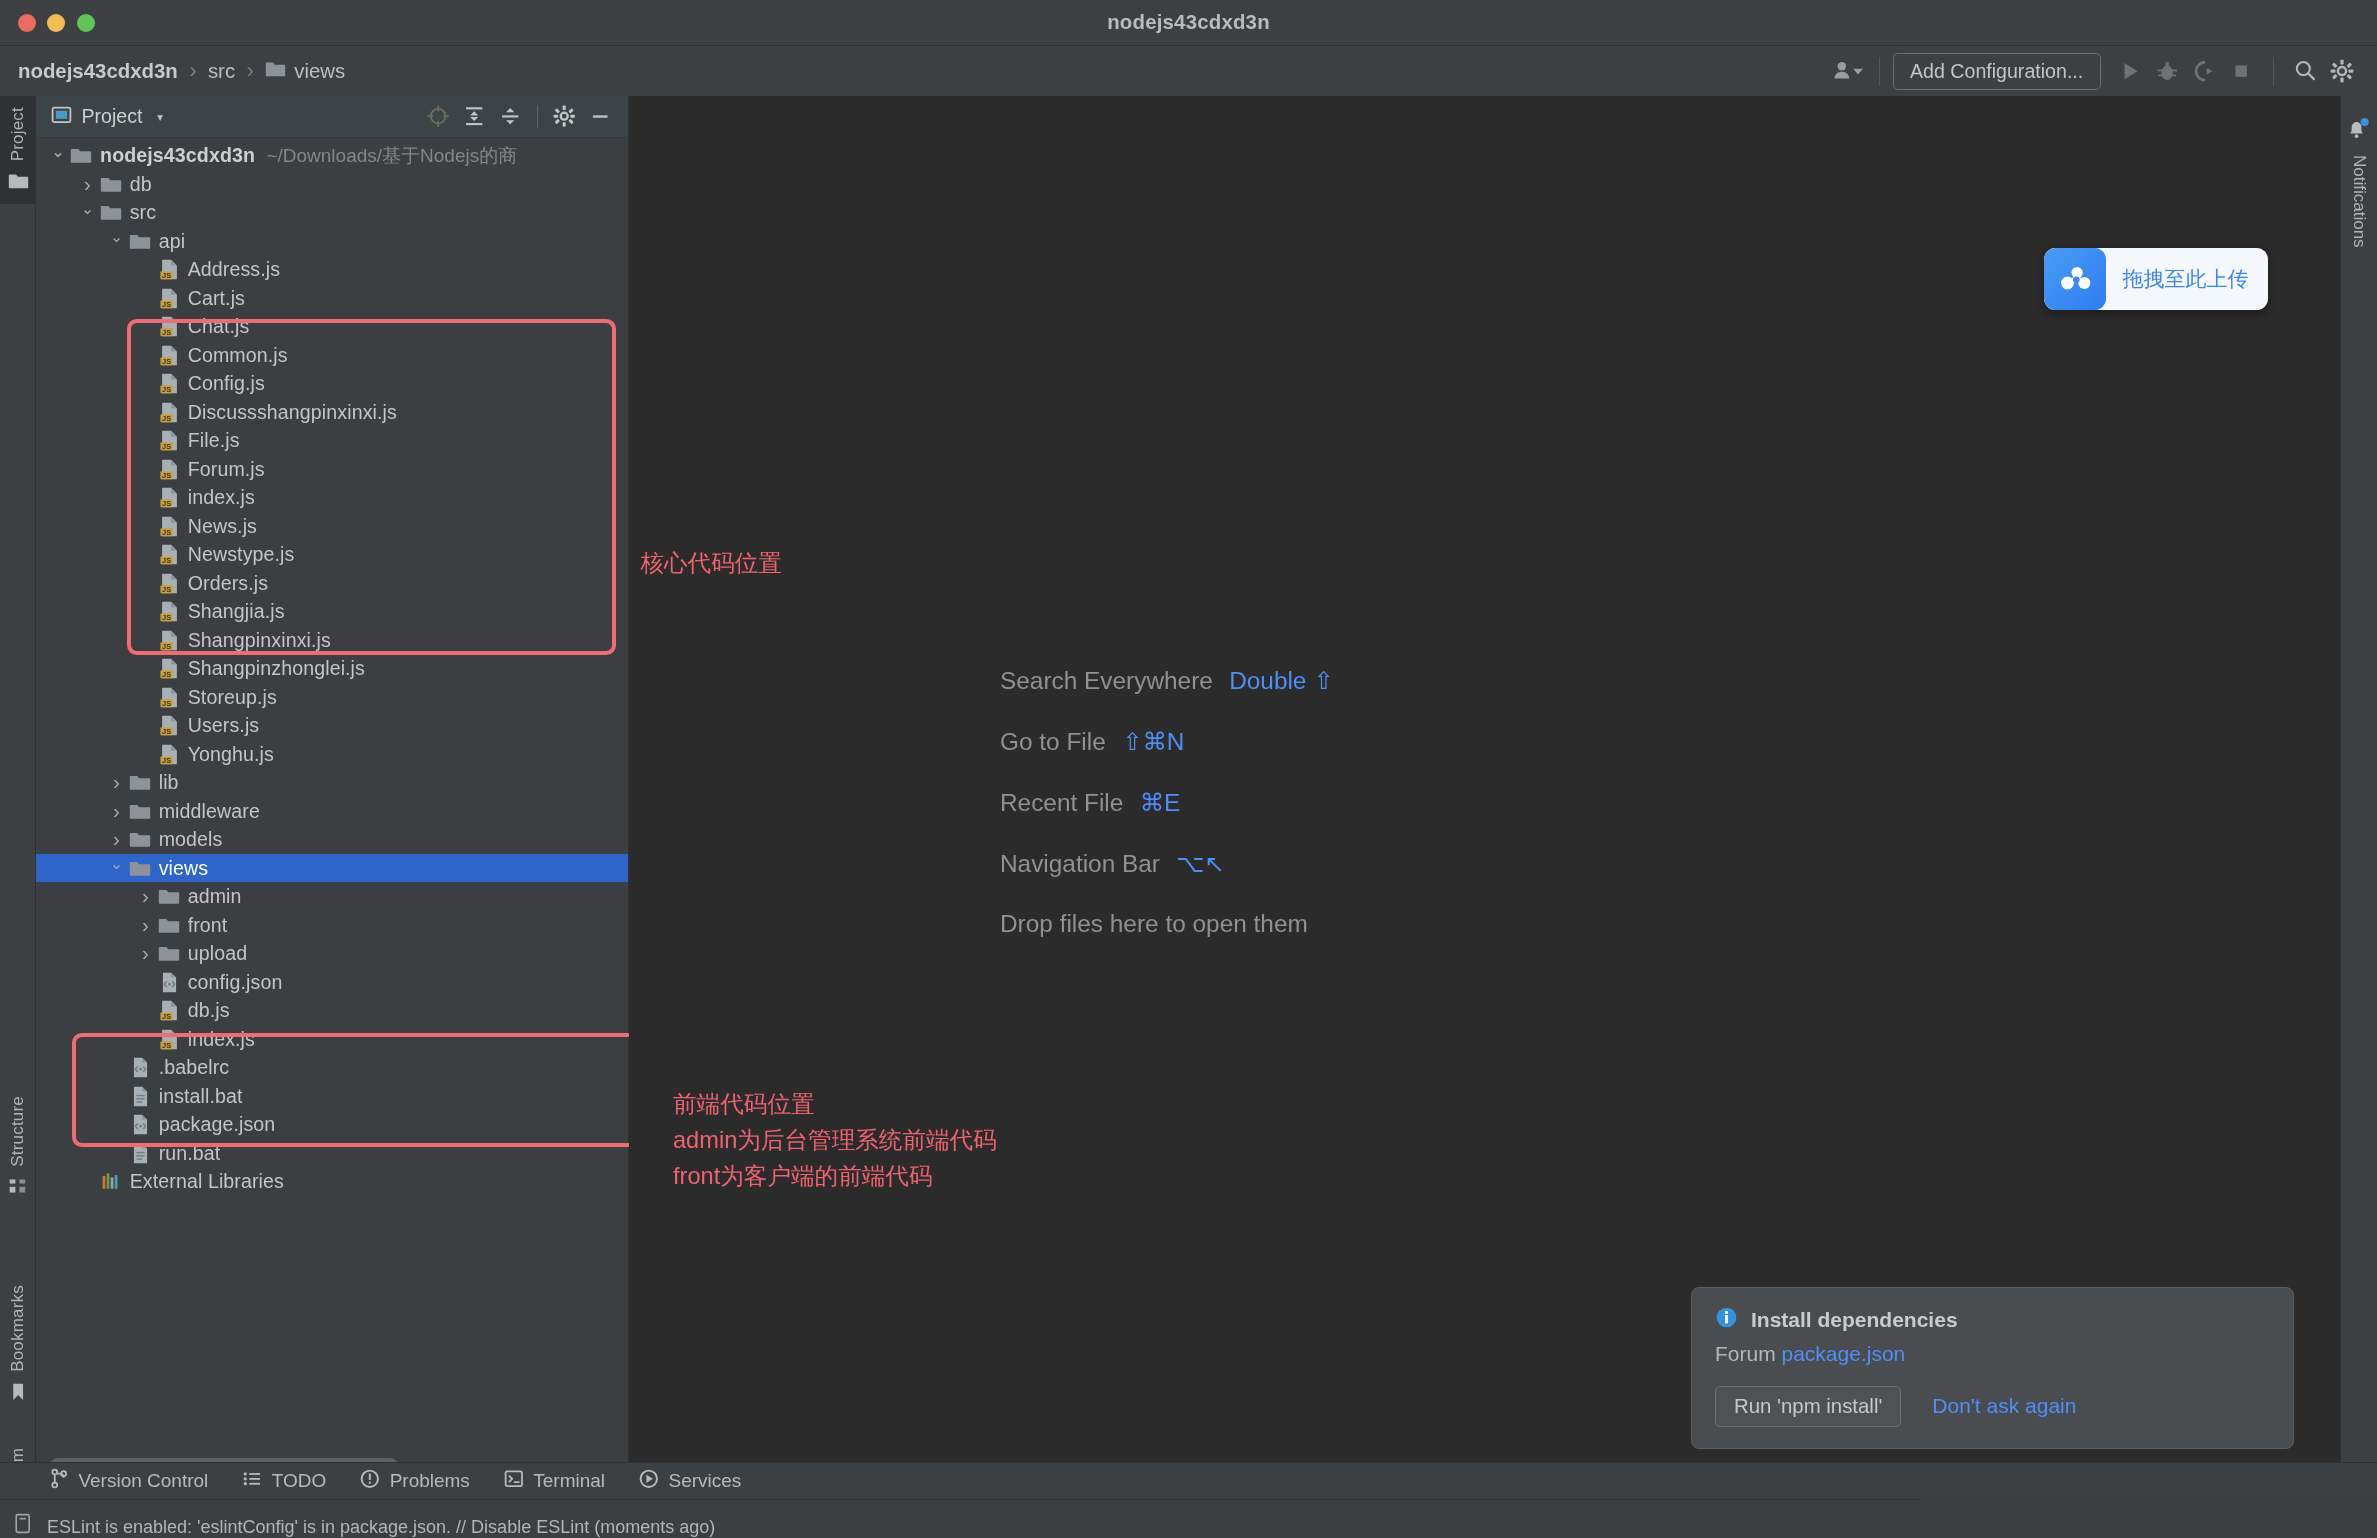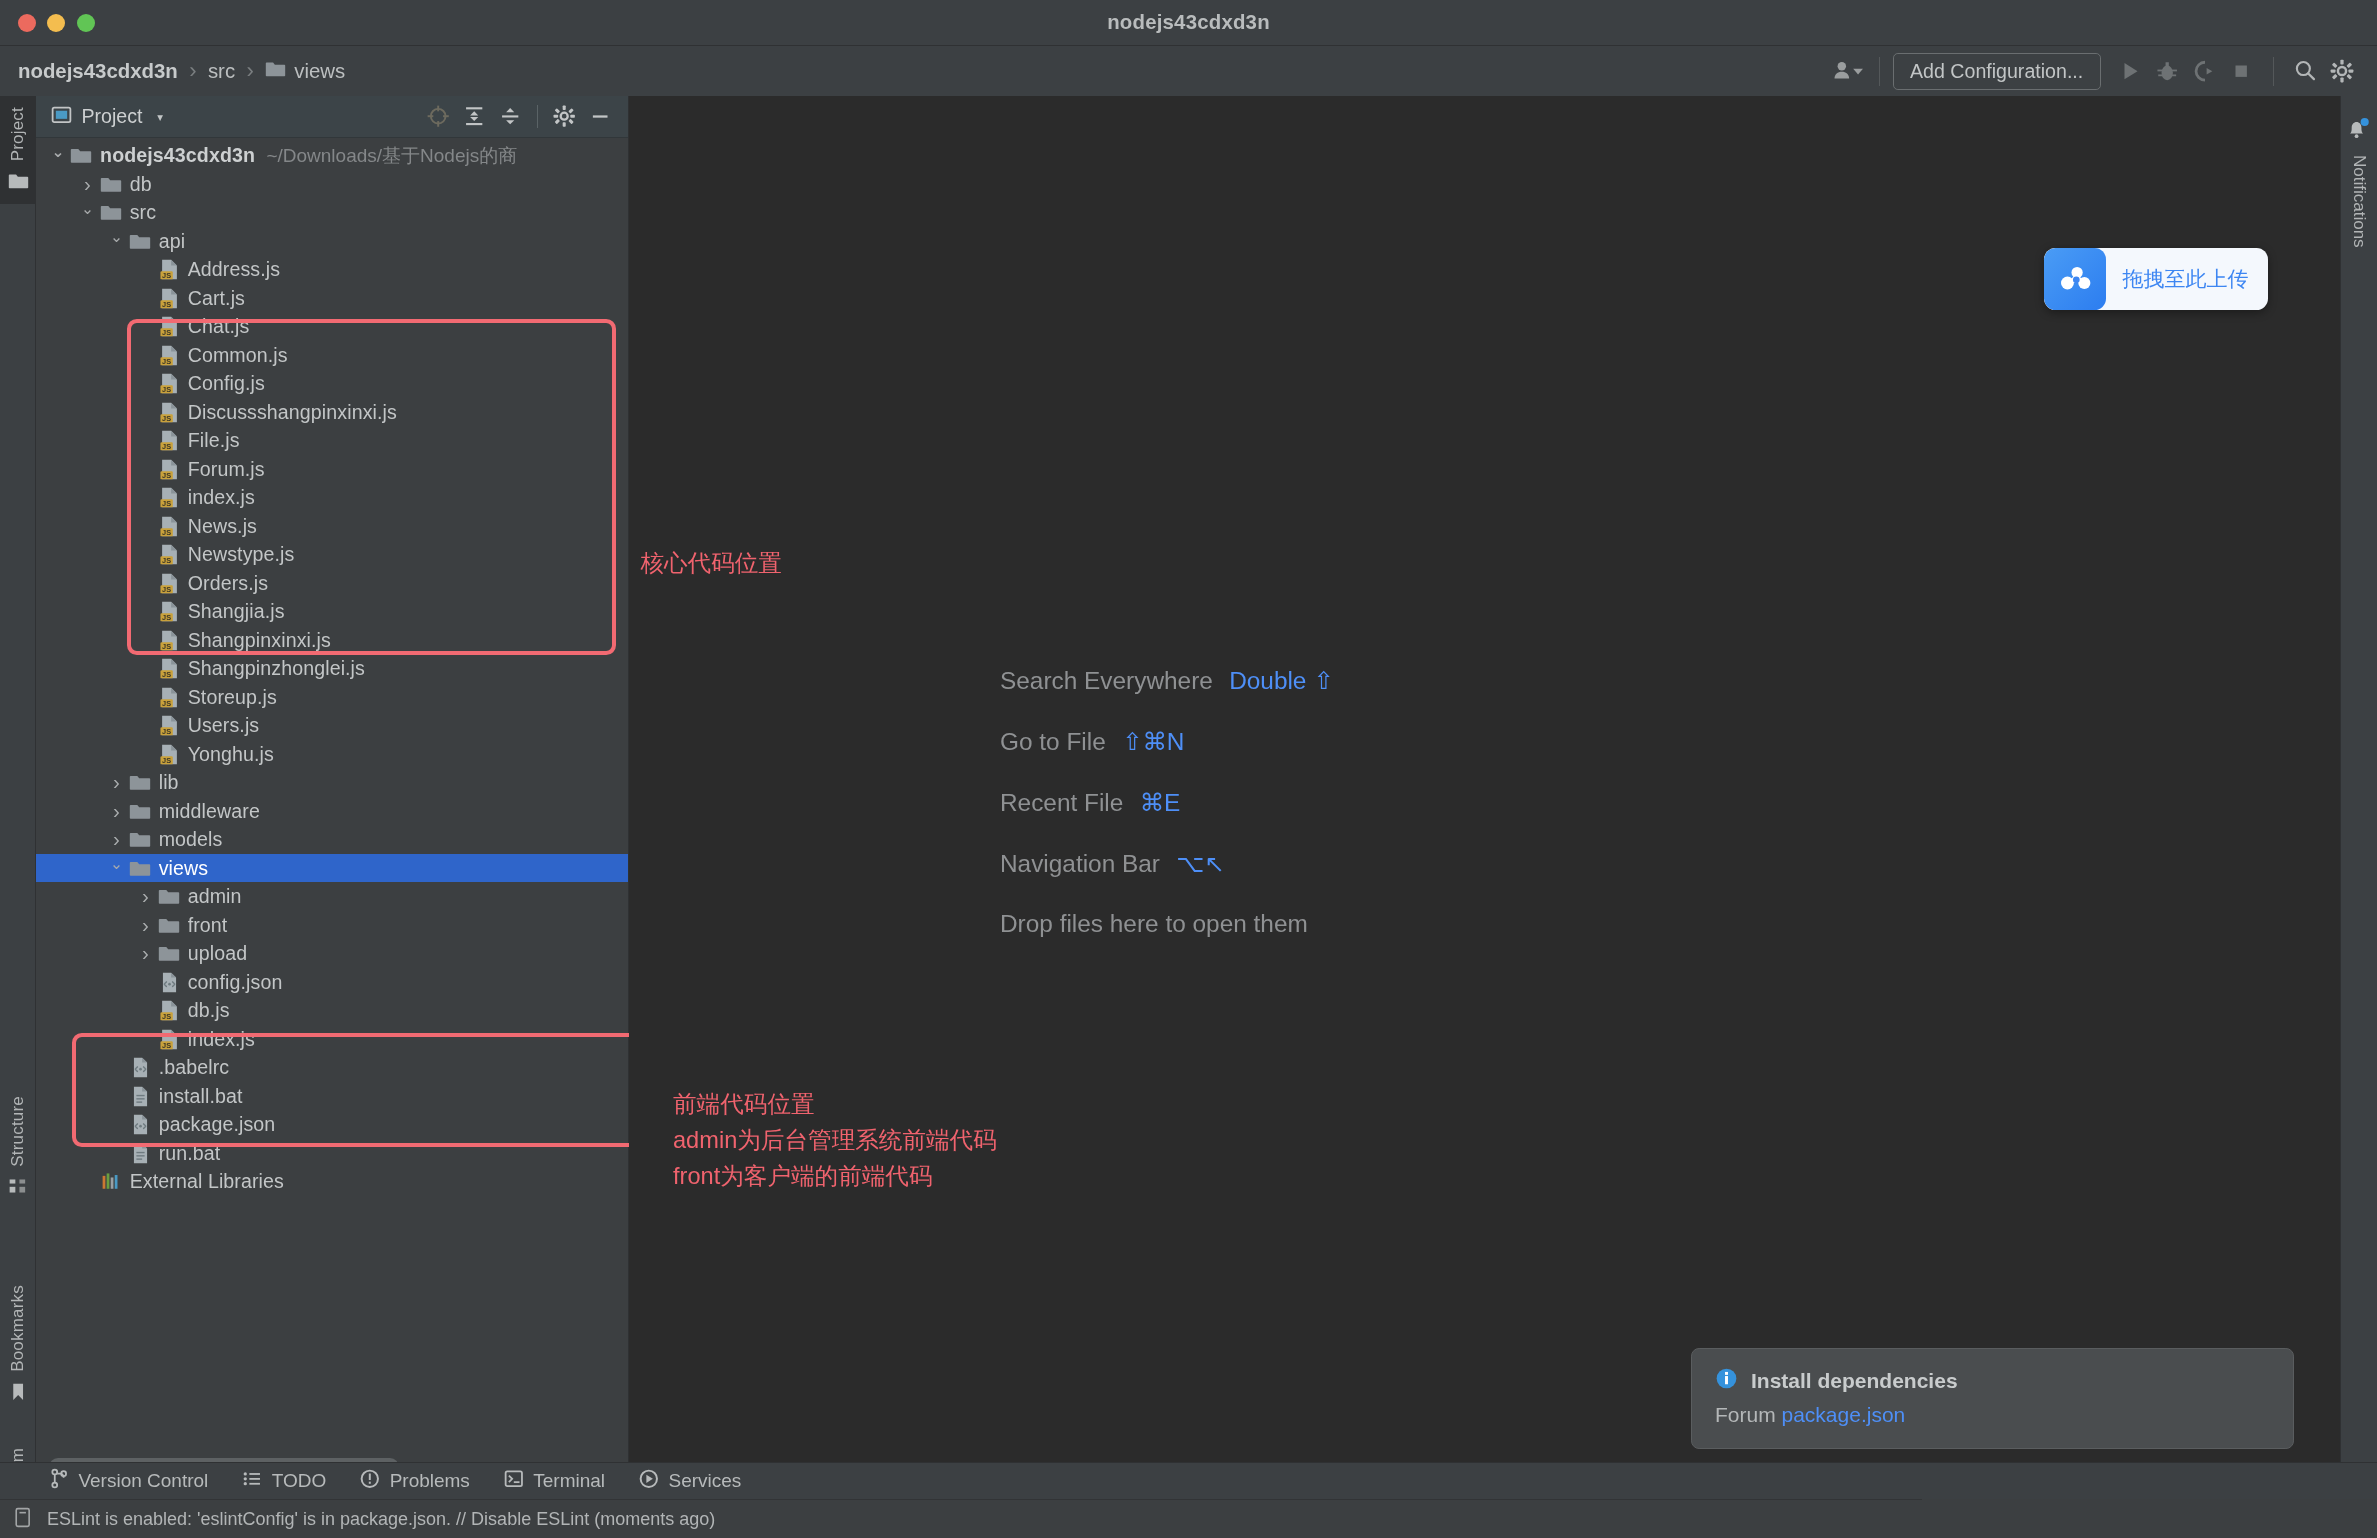--- a/index.html
+++ b/index.html
@@ -166,21 +166,21 @@
   .toolwindow-bar {
     position: absolute; left: 0; bottom: 39px; width: 2377px; height: 37px;
     background: #3c4043; border-top: 0.8px solid #2f3133;
     display: flex; align-items: center; padding-left: 49px; gap: 34px;
   }
   .twb-item { display: flex; align-items: center; gap: 9.8px; color: #b7babb; font-size: 19px; }
 
   .statusbar {
     position: absolute; left: 0; bottom: 0; width: 1922px; height: 39px;
     background: #3c3f41; border-top: 0.8px solid #323436;
-    display: flex; align-items: center; padding-left: 13px; gap: 13px;
+    display: flex; align-items: flex-end; padding-left: 13px; gap: 13px;
   }
   .status-text { color: #b2b5b6; font-size: 18px; }
 </style>
 </head>
 <body>
 
 <div id="app">
 
   <div class="titlebar">
     <div class="traffic">
@@ -858,20 +858,24 @@
             <circle cx="14" cy="14" r="12" fill="#3592dc"></circle>
             <rect x="12.2" y="11" width="3.6" height="10" fill="#ffffff"></rect>
             <rect x="12.2" y="6" width="3.6" height="3.6" fill="#ffffff"></rect>
           </svg>
         </span>
         <span>Install dependencies</span>
       </div>
       <div class="balloon-from">
         <span>Forum </span><span class="balloon-link">package.json</span>
       </div>
+      <div class="balloon-actions">
+        <button class="balloon-btn">Run 'npm install'</button>
+        <span class="balloon-dont">Don't ask again</span>
+      </div>
     </div>
   </div>
 
   <div class="toolwindow-bar" id="twbar">
       <div class="twb-item">
         <span><svg width="19.6" height="21" viewBox="0 0 24 26">
             <circle cx="7" cy="5" r="3" fill="none" stroke="#b7babb" stroke-width="2.2"></circle>
             <circle cx="7" cy="21" r="3" fill="none" stroke="#b7babb" stroke-width="2.2"></circle>
             <circle cx="18" cy="7" r="3" fill="none" stroke="#b7babb" stroke-width="2.2"></circle>
             <path d="M7 8v10M10 7h4c2 0 4 2 4 5" fill="none" stroke="#b7babb" stroke-width="2.2"></path>

